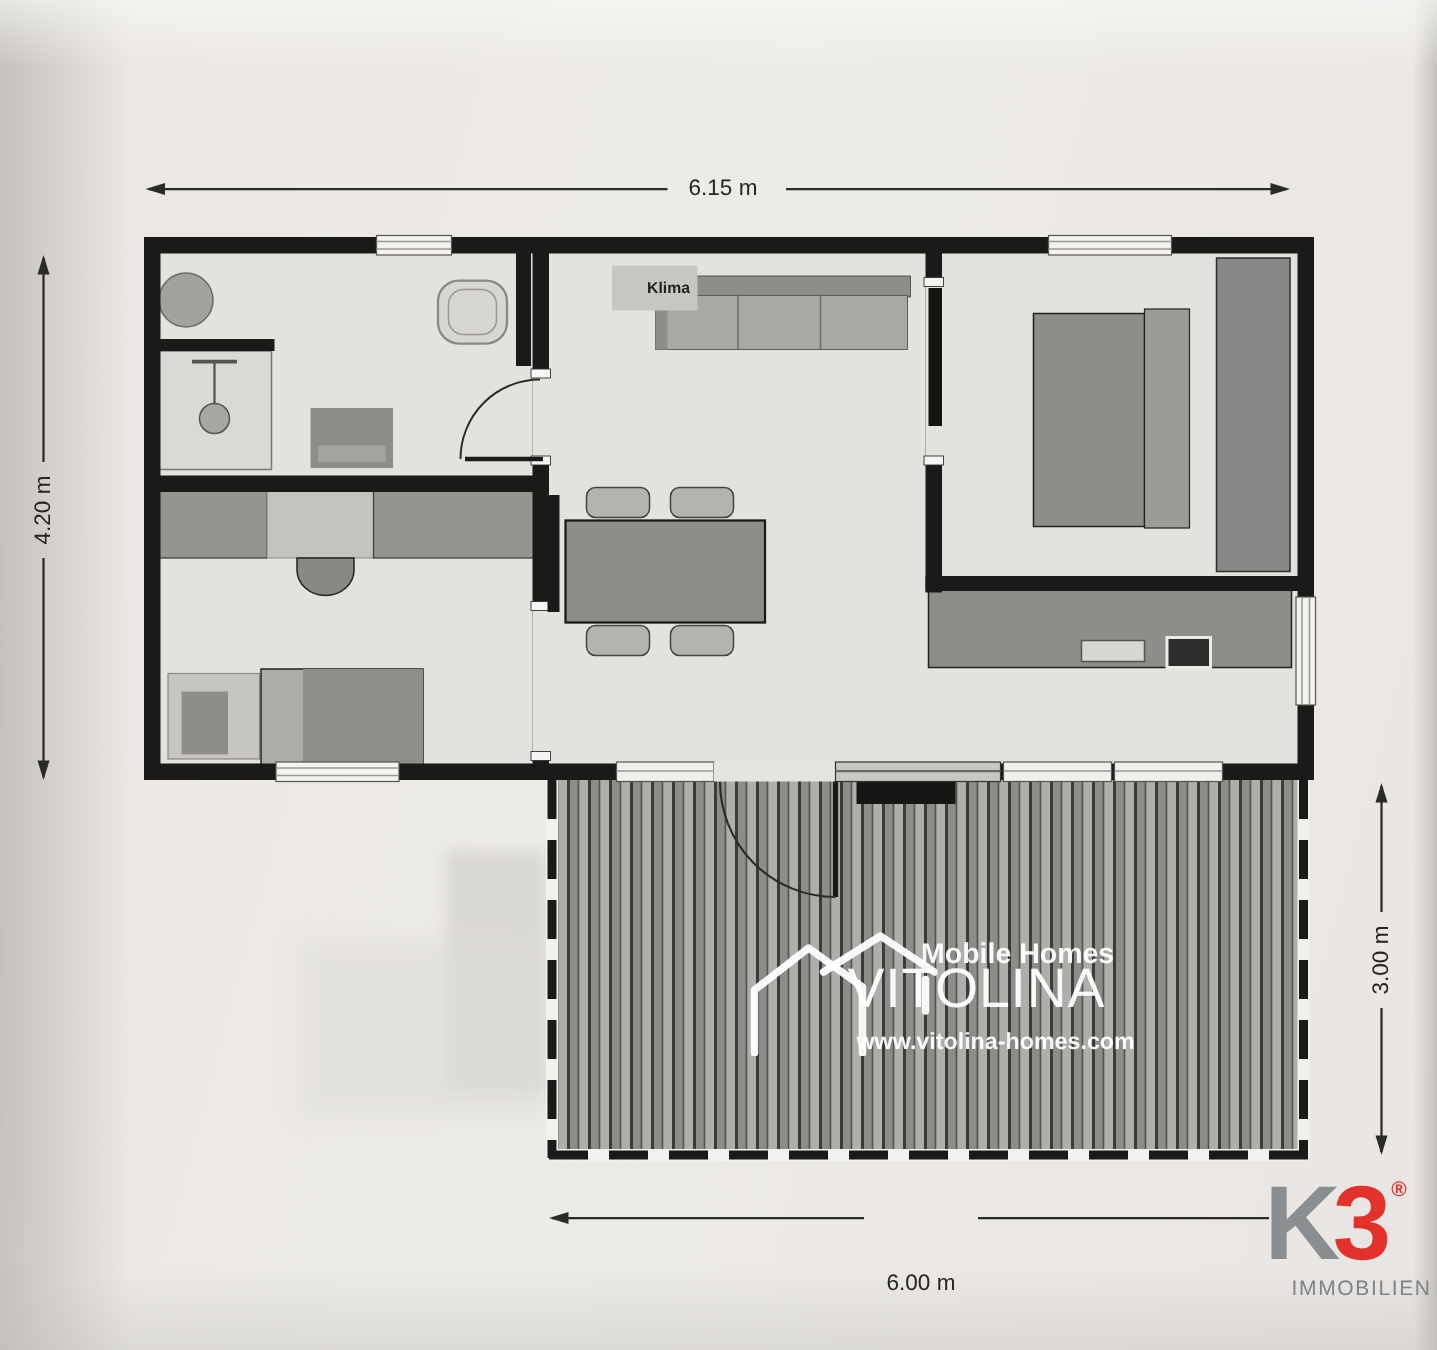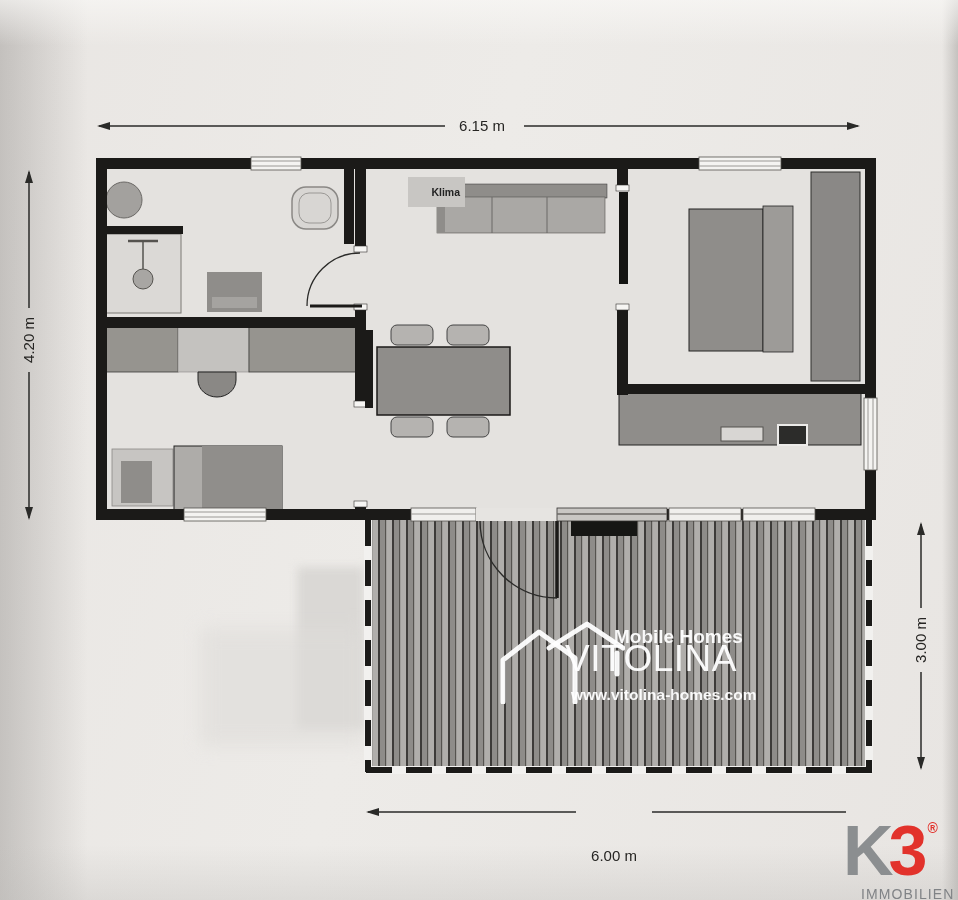--- a/index.html
+++ b/index.html
@@ -22,21 +22,21 @@
   .dim-bottom{left:579px;top:802px;margin-top:44px;}
   .klima{position:absolute;left:384px;top:177px;width:57px;height:30px;background:#c8c6c3;
          font-size:10.5px;font-weight:bold;color:#222;display:flex;align-items:center;
          justify-content:flex-end;padding-right:5px;box-sizing:border-box;margin-left:24px;}
   .watermark{position:absolute;left:497px;top:610px;width:240px;height:100px;color:rgba(255,255,255,.95);}
   .wm-houses{position:absolute;left:0;top:6px;}
   .wm-tagline{position:absolute;left:117px;top:16px;font-size:19px;font-weight:bold;white-space:nowrap;}
   .wm-brand{position:absolute;left:68px;top:30px;font-size:37px;font-weight:normal;letter-spacing:.5px;line-height:1;white-space:nowrap;}
   .wm-url{position:absolute;left:74px;top:76px;font-size:15.5px;font-weight:bold;white-space:nowrap;}
   .k3{position:absolute;left:843px;top:782px;width:112px;text-align:left;}
-  .k3-row{font-size:70px;font-weight:800;line-height:.95;letter-spacing:-5px;white-space:nowrap;margin-top:36px;}
+  .k3-row{font-size:70px;font-weight:800;line-height:.95;letter-spacing:-5px;white-space:nowrap;}
   .k3-k{color:#8b8e90;}
   .k3-3{color:#e2322b;}
   .k3-reg{font-size:14px;letter-spacing:0;color:#e2322b;vertical-align:top;position:relative;top:4px;left:5px;font-weight:bold;}
   .k3-sub{font-size:14px;color:#808386;letter-spacing:1.1px;margin-top:1px;margin-left:18px;}
   svg{position:absolute;left:0;top:0;}
 </style>
 </head>
 <body>
 
 <div class="page">

